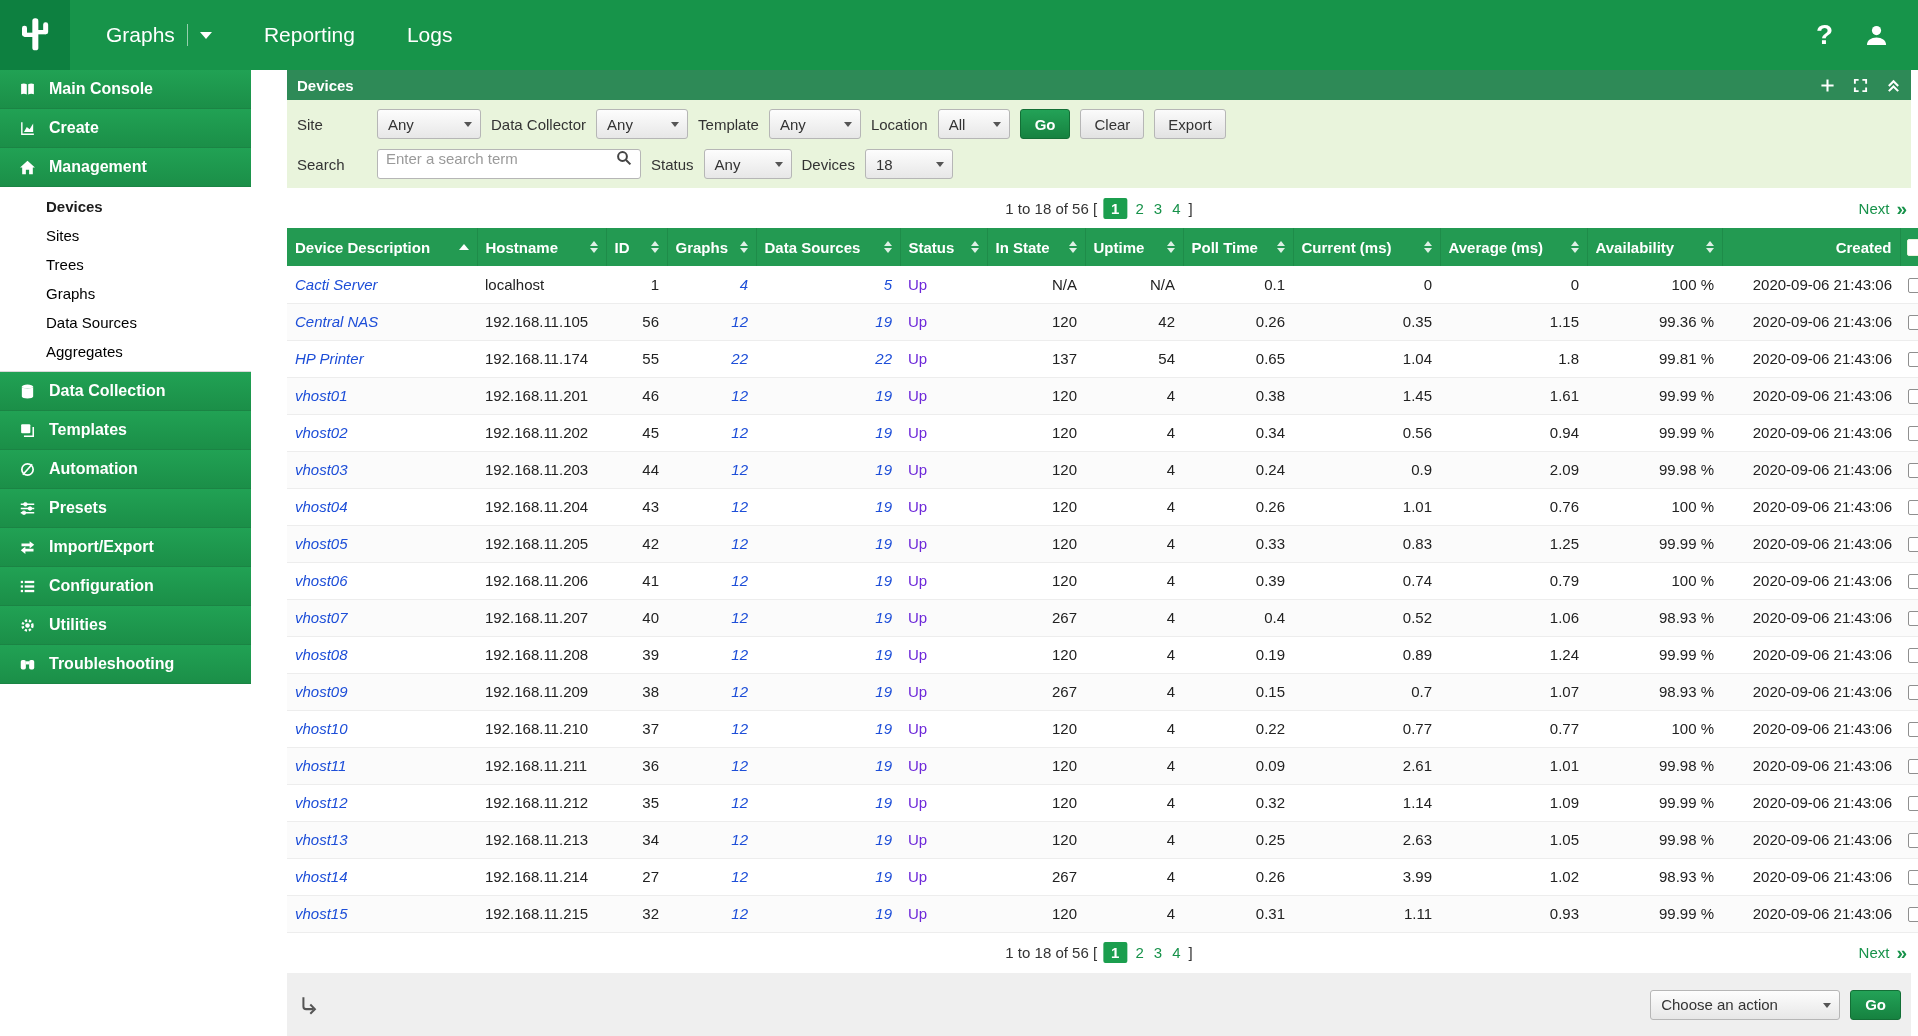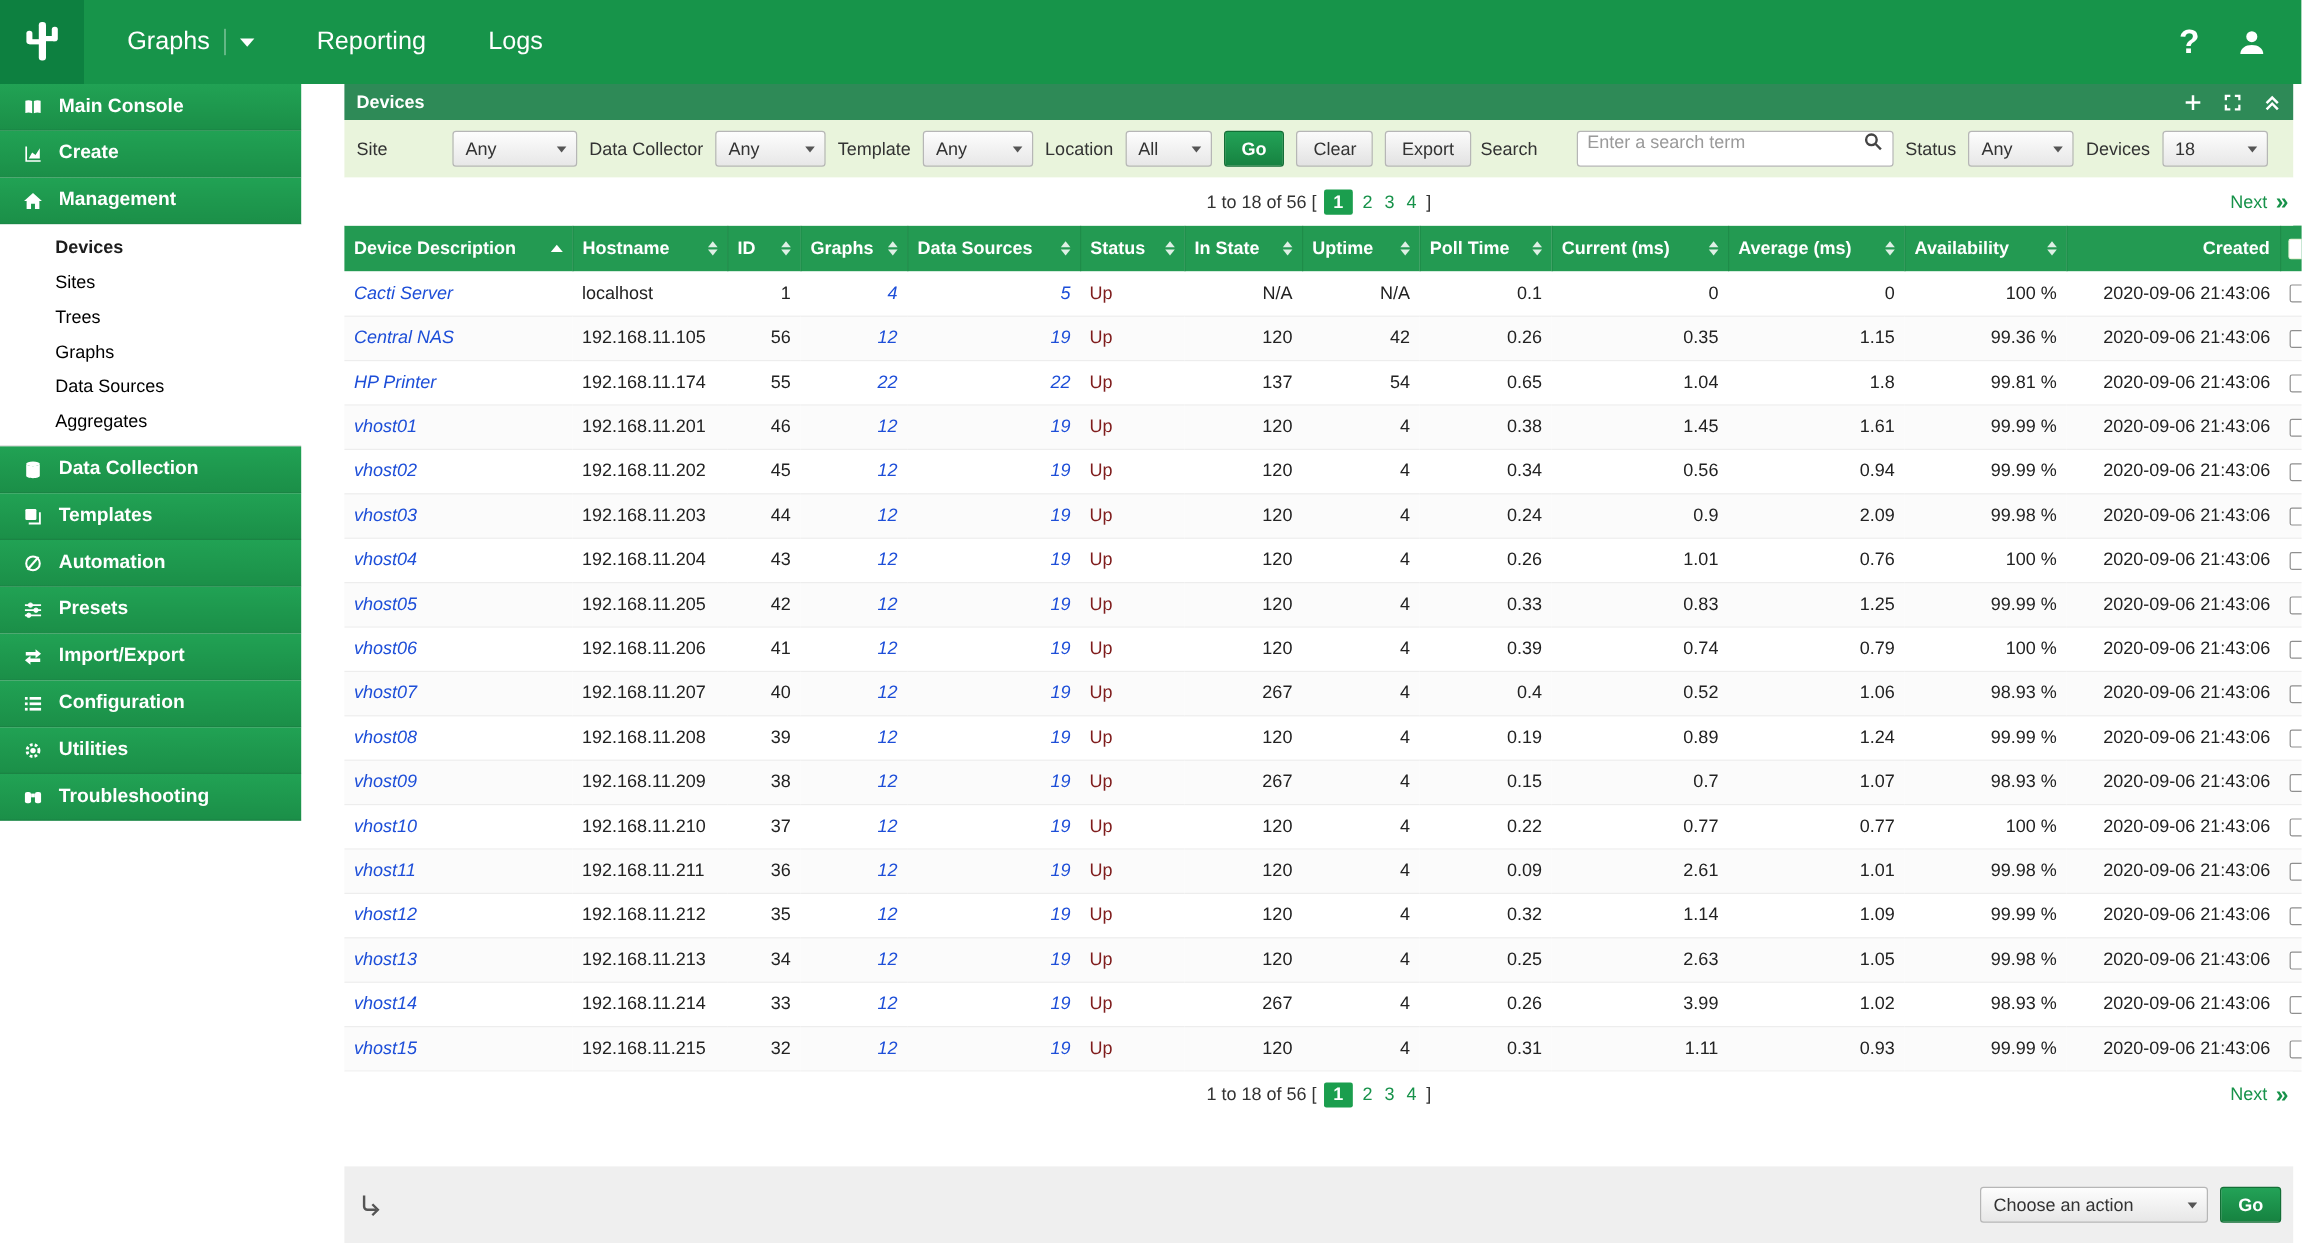--- a/index.html
+++ b/index.html
@@ -26,21 +26,21 @@
 
   .content { flex: 1; display: flex; flex-direction: column; padding: 0 7px 0 16px; min-width: 0; }
 
   
   .panel-header { height: 30px; background: #2e8a57; display: flex; align-items: center; padding: 0 10px; flex: none; }
   .panel-title { color: #fff; font-size: 15px; font-weight: bold; }
   .panel-actions { margin-left: auto; display: flex; align-items: center; gap: 18px; }
   .panel-actions .pa-icon { display: inline-flex; cursor: pointer; }
 
   
-  .filterbar { background: #e9f4dc; padding: 8px 10px; display: flex; flex-direction: row; gap: 8px; flex: none; }
+  .filterbar { background: #e9f4dc; padding: 8px 10px; display: flex; flex-direction: column; gap: 8px; flex: none; }
   .filter-row { display: flex; align-items: center; gap: 10px; height: 32px; }
   .f-label { font-size: 15px; color: #333; }
   .f-label.first { width: 70px; flex: none; }
   .fselect { position: relative; height: 30px; border: 1px solid #b6b6b6; border-radius: 3px; background: linear-gradient(#fdfdfd,#e7e7e7); display: flex; align-items: center; padding: 0 24px 0 10px; font-size: 15px; color: #333; cursor: pointer; }
   .fselect::after { content: ""; position: absolute; right: 8px; top: 50%; margin-top: -2px; border-left: 4px solid transparent; border-right: 4px solid transparent; border-top: 5px solid #555; }
   .w-site { width: 104px; } .w-coll { width: 92px; } .w-tpl { width: 92px; } .w-loc { width: 72px; } .w-status { width: 88px; } .w-dev { width: 88px; } .w-action { width: 190px; }
   .btn { height: 30px; padding: 0 13px; border: 1px solid #b6b6b6; border-radius: 3px; background: linear-gradient(#fbfbfb,#e2e2e2); font-size: 15px; color: #333; cursor: pointer; font-family: inherit; }
   .btn-go { background: linear-gradient(#23a257,#168240); border-color: #136f36; color: #fff; font-weight: bold; padding: 0 14px; }
   .search-wrap { width: 264px; height: 30px; background: #fff; border: 1px solid #b6b6b6; border-radius: 3px; display: flex; align-items: flex-start; padding: 0 8px; gap: 6px; }
   .search-wrap input { flex: 1; border: none; outline: none; font-size: 15px; color: #333; font-family: inherit; background: transparent; min-width: 0; }
@@ -63,21 +63,21 @@
   .sort { display: inline-flex; flex-direction: column; gap: 2px; flex: none; }
   .sort i { display: block; width: 0; height: 0; border-left: 4px solid transparent; border-right: 4px solid transparent; }
   .sort .up { border-bottom: 5px solid rgba(255,255,255,.85); }
   .sort .dn { border-top: 5px solid rgba(255,255,255,.85); }
   .sort.asc .up { border-bottom-color: #fff; border-left-width: 5px; border-right-width: 5px; border-bottom-width: 6px; }
   tbody td { height: 37px; padding: 0 8px; border-bottom: 1px solid #ededed; color: #222; white-space: nowrap; overflow: hidden; }
   tbody tr:nth-child(even) { background: #fbfbfb; }
   td.num { text-align: right; }
   td.green, a.device-link { color: #1d4ed8; font-style: italic; }
   a.device-link { text-decoration: none; cursor: pointer; }
-  td.c-status { color: #7f1d1d; }
+  td.c-status { color: #6d28d9; }
   td.c-check, th.th-check { text-align: center; padding: 0 4px; }
   .checkbox { display: inline-block; width: 15px; height: 15px; border: 1px solid #8f8f8f; border-radius: 2px; background: #fff; vertical-align: middle; cursor: pointer; }
   .checkbox.head { width: 17px; height: 17px; border-color: #e9f4dc; }
 
   
   .footerbar { margin-top: auto; height: 64px; background: #efefef; display: flex; align-items: center; gap: 10px; padding: 0 10px; flex: none; }
   .footer-spacer { flex: 1; }
 </style>
 </head>
 <body>
@@ -702,21 +702,21 @@
         <td class="num">0.25</td>
         <td class="num">2.63</td>
         <td class="num">1.05</td>
         <td class="num">99.98 %</td>
         <td class="num">2020-09-06 21:43:06</td>
         <td class="c-check"><span class="checkbox"></span></td>
       </tr>
           <tr>
         <td><a class="device-link">vhost14</a></td>
         <td>192.168.11.214</td>
-        <td class="num">33</td>
+        <td class="num">27</td>
         <td class="num green">12</td>
         <td class="num green">19</td>
         <td class="c-status">Up</td>
         <td class="num">267</td>
         <td class="num">4</td>
         <td class="num">0.26</td>
         <td class="num">3.99</td>
         <td class="num">1.02</td>
         <td class="num">98.93 %</td>
         <td class="num">2020-09-06 21:43:06</td>

